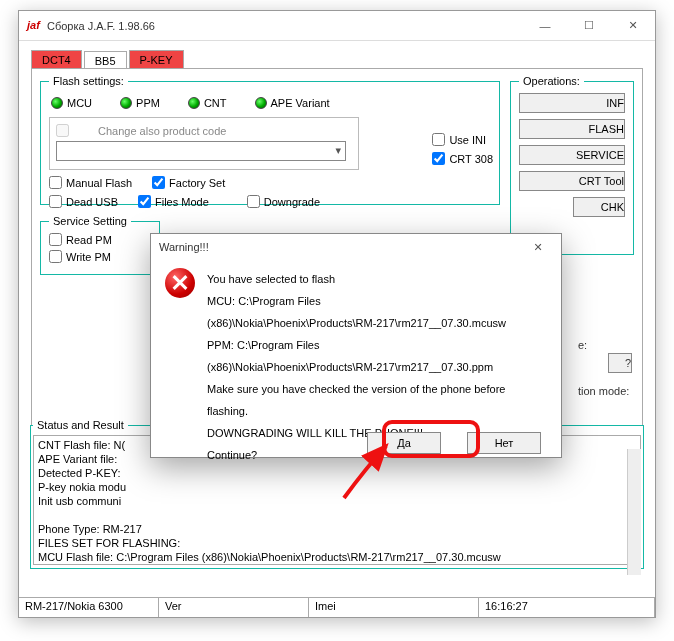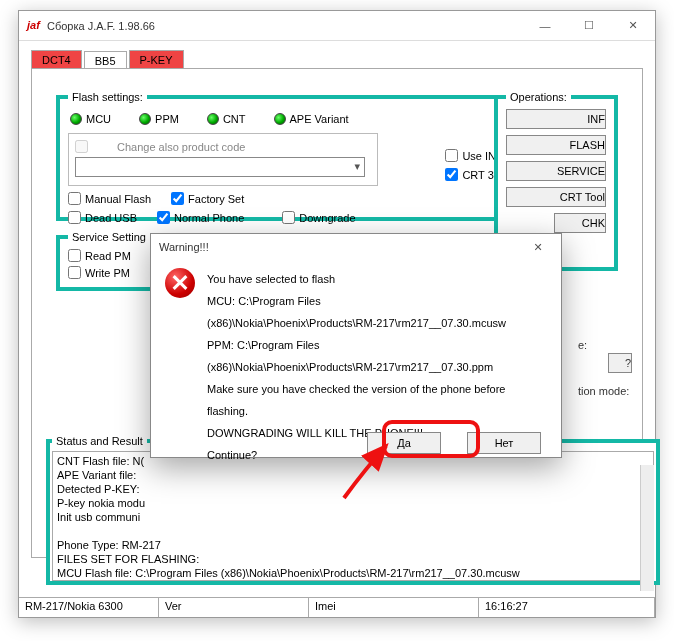--- a/index.html
+++ b/index.html
@@ -8,21 +8,21 @@
 .titlebar { height: 30px; display: flex; align-items: center; padding: 0 8px; border-bottom: 1px solid #ddd; }
 .titlebar .icon { width: 14px; height: 14px; margin-right: 6px; color:#c00;font-style:italic;font-weight:bold; }
 .titlebar .title { flex: 1; color: #333; }
 .winbtns { display: flex; gap: 0; margin-right:-8px; }
 .winbtn { width: 44px; height: 28px; display: flex; align-items: center; justify-content: center; color: #555; }
 .client { position: relative; padding: 6px 12px 0 12px; }
 .tabs { display: flex; align-items: flex-end; height: 22px; margin-bottom: -1px; }
 .tab { border: 1px solid #aaa; border-bottom: none; padding: 3px 10px; background: #ef4444; margin-right: 2px; font-size: 11px; }
 .tab.active { background: #fff; position: relative; top: 1px; }
 .panel { border: 1px solid #aaa; height: 490px; position: relative; background: #fff; }
-fieldset { border: 4px solid #14b8a6; margin: 16px; padding: 6px 8px 8px 8px; position: absolute; background: #fff; }
+fieldset { border: 1px solid #14b8a6; margin: 0; padding: 6px 8px 8px 8px; position: absolute; background: #fff; }
 legend { font-size: 11px; padding: 0 4px; }
 .flash-settings { left: 8px; top: 6px; width: 460px; height: 130px; }
 .led-row { display: flex; gap: 28px; align-items: center; margin: 4px 0 8px 2px; }
 .led-item { display: flex; align-items: center; gap: 4px; }
 .led { width: 12px; height: 12px; border-radius: 50%; background: radial-gradient(circle at 35% 35%, #6f6, #0a0 55%, #050); border: 1px solid #444; }
 .chk { display: flex; align-items: center; gap: 4px; }
 .chk input { margin:0; }
 .grey { color: #888; gap: 29px; }
 .dropdown { width: 290px; height: 20px; border: 1px solid #888; background: #fff; display:inline-block; position:relative; }
 .dropdown::after { content:"▾"; position:absolute; right:4px; top:2px; color:#555; }
@@ -123,21 +123,21 @@
               <span>Factory Set</span>
             </label>
         </div>
         <div class="flash-row2">
           <label class="chk">
               <input type="checkbox" style="">
               <span>Dead USB</span>
             </label>
           <label class="chk">
               <input type="checkbox" checked="" style="">
-              <span>Normal Phone</span>
+              <span>Files Mode</span>
             </label>
           <label class="chk" style="margin-left:18px;">
               <input type="checkbox" style="">
               <span>Downgrade</span>
             </label>
         </div>
       </fieldset>
 
       <fieldset class="operations">
         <legend>Operations:</legend>

